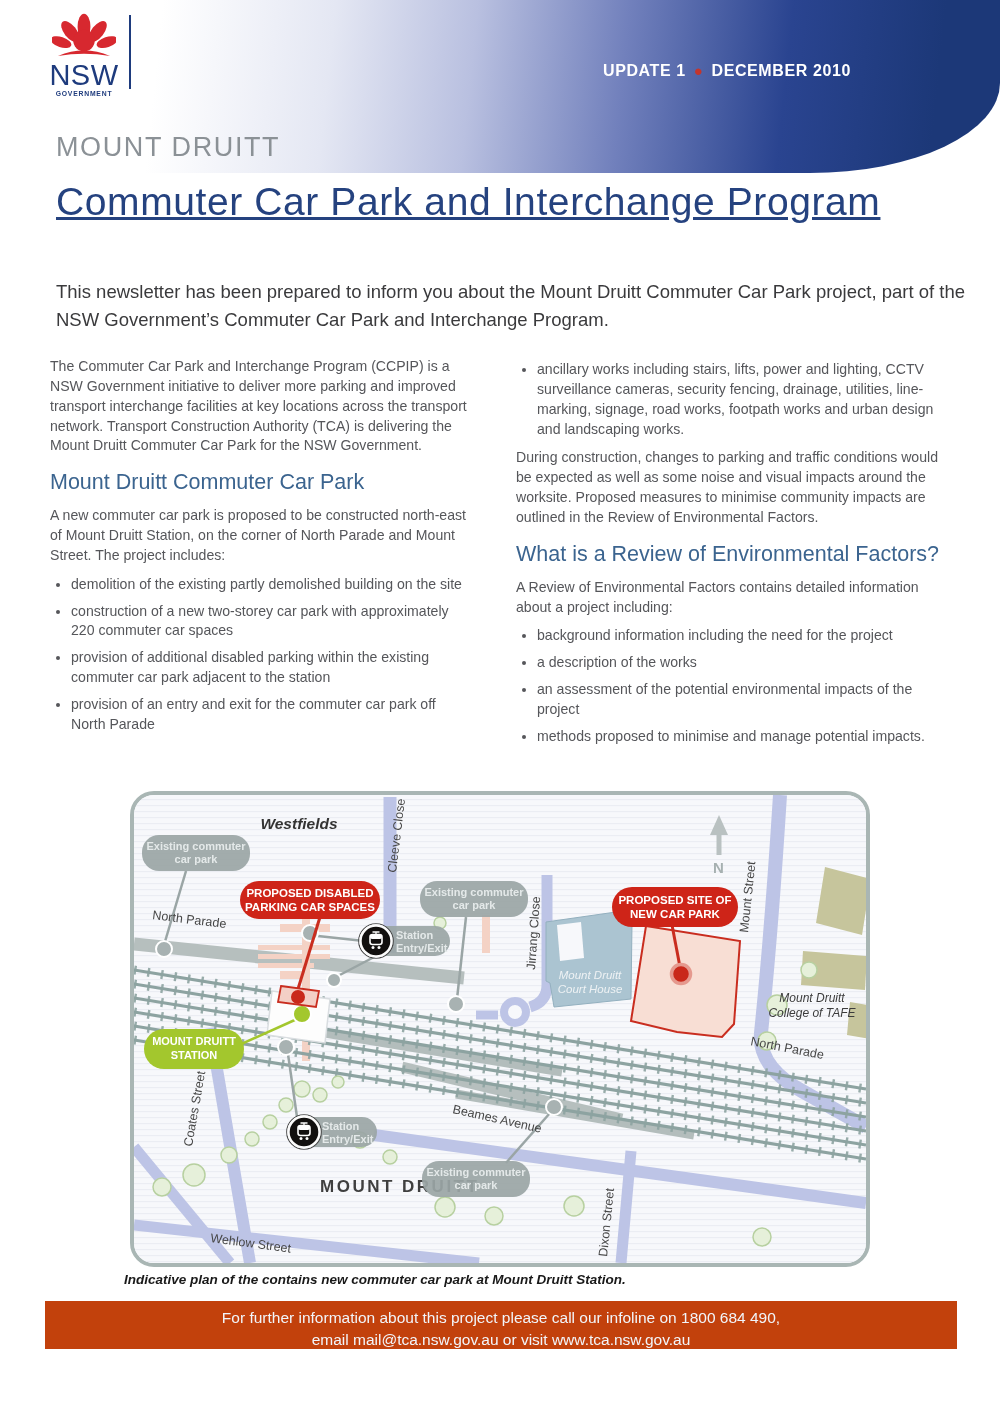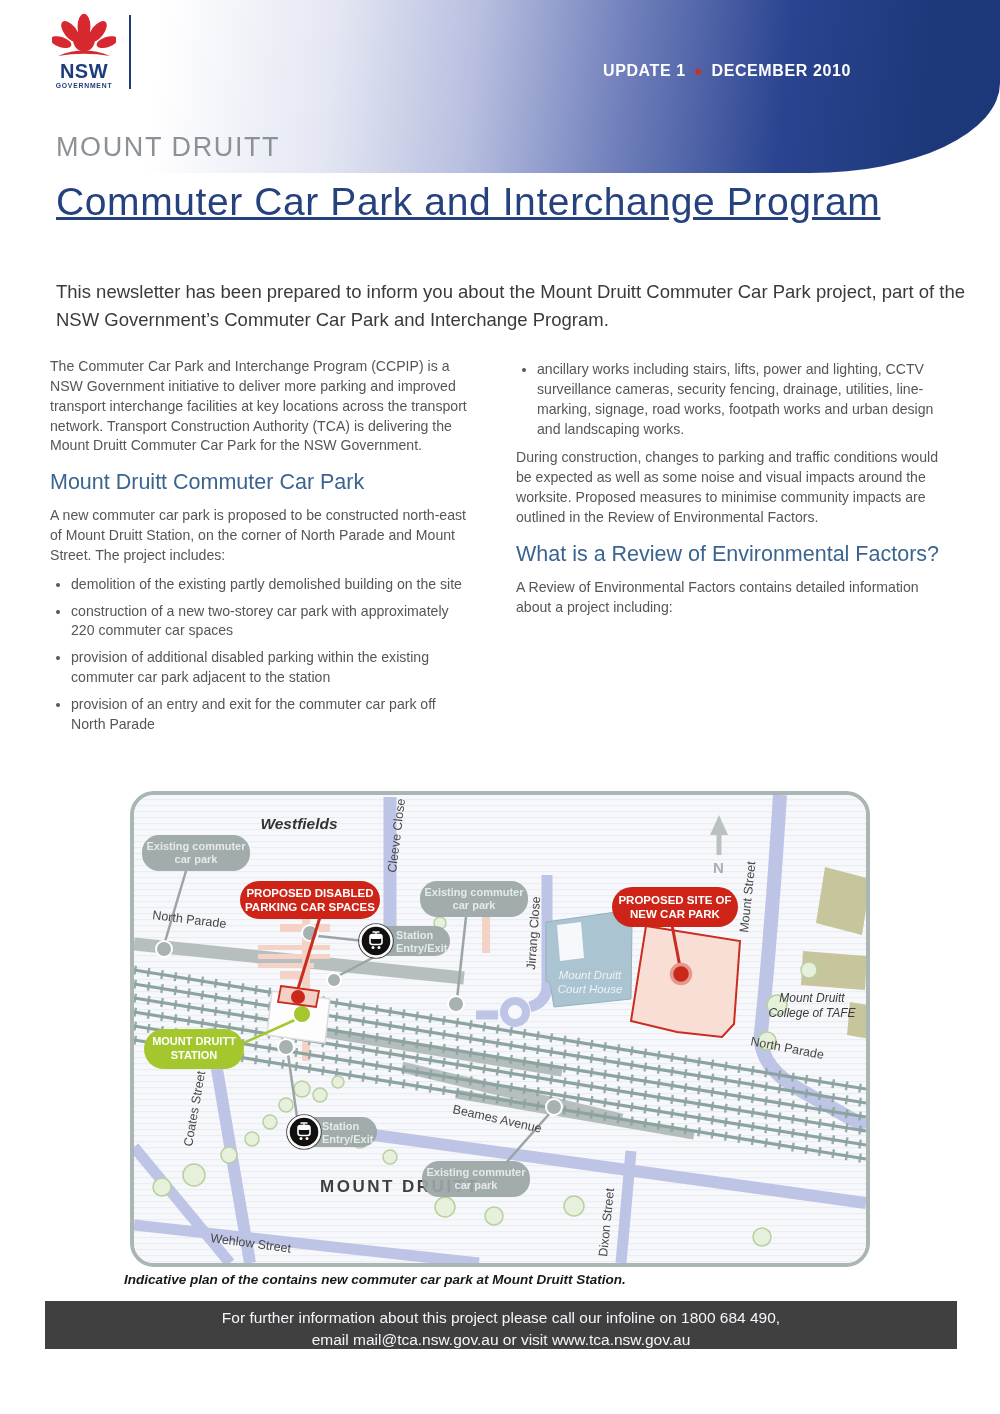--- a/index.html
+++ b/index.html
@@ -4,21 +4,21 @@
 <style>
   html,body{margin:0;padding:0;background:#e8e8e8;}
   .page{position:relative;width:1000px;height:1414px;margin:0 auto;background:#ffffff;
         font-family:"Liberation Sans",sans-serif;overflow:hidden;}
   
   .header{position:absolute;top:0;left:0;width:1000px;height:173px;
           background:linear-gradient(96deg,#ffffff 16%,#e4e7f3 33%,#b9c0e0 47%,#7180bc 62%,#2a4490 78%,#1c3878 93%);
           border-bottom-right-radius:190px 90px;}
   .logo{position:absolute;top:13px;left:48px;display:flex;align-items:flex-start;}
   .waratah-wrap{width:72px;text-align:center;}
-  .nsw{font-size:20px;font-weight:bold;color:#1e3b7d;line-height:.85;letter-spacing:.5px;text-align:center;}
+  .nsw{font-size:29px;font-weight:normal;color:#1e3b7d;line-height:.85;letter-spacing:.5px;text-align:center;}
   .gov{font-size:6.8px;font-weight:bold;color:#1e3b7d;letter-spacing:.8px;margin-top:2px;}
   .logo-divider{width:2px;height:74px;background:#1e3b7d;margin:2px 9px 0 9px;}
   .authority{font-size:21.5px;font-weight:bold;color:#1e3b7d;line-height:1.04;padding-top:3px;}
   .update{position:absolute;top:62px;left:603px;color:#ffffff;font-weight:bold;font-size:16px;letter-spacing:.6px;}
   .update .dot{color:#c3352c;font-size:15px;margin:0 3px;}
   .kicker{position:absolute;top:132px;left:56px;font-size:27px;color:#8b9196;letter-spacing:1.6px;}
   
   .title{position:absolute;top:180px;left:56px;margin:0;font-size:39px;font-weight:400;
          color:#25427f;letter-spacing:.6px;text-decoration:underline;}
   .subtitle{position:absolute;top:247px;left:56px;width:905px;font-size:17.5px;font-weight:bold;color:#141414;}
@@ -29,21 +29,21 @@
   .col-right{left:516px;width:436px;}
   .col p{margin:0 0 9px 0;}
   .col h2{font-size:21.5px;font-weight:400;color:#3b648f;line-height:1.2;margin:14px 0 10px 0;}
   .col ul{margin:3px 0 9px 0;padding-left:21px;}
   .col li{margin-bottom:7px;}
   
   .map-frame{position:absolute;top:791px;left:130px;width:732px;height:468px;
              border:4px solid #a9b6b4;border-radius:24px;overflow:hidden;background:#f7f8fb;}
   .map-frame svg{display:block;}
   .caption{position:absolute;top:1272px;left:124px;font-size:13.5px;font-weight:bold;font-style:italic;color:#191919;}
-  .footer{position:absolute;top:1301px;left:45px;width:912px;height:48px;background:#404040;
+  .footer{position:absolute;top:1301px;left:45px;width:912px;height:48px;background:#c2410c;
           color:#f2f5fa;font-size:15.5px;text-align:center;line-height:1.45;padding-top:6px;box-sizing:border-box;}
 </style>
 </head>
 <body>
 
 <div class="page">
 
   <div class="header">
     <div class="logo">
       <div class="waratah-wrap">
@@ -86,20 +86,26 @@
     </ul>
   </div>
 
   <div class="col col-right">
     <ul>
       <li>ancillary works including stairs, lifts, power and lighting, CCTV surveillance cameras, security fencing, drainage, utilities, line-marking, signage, road works, footpath works and urban design and landscaping works.</li>
     </ul>
     <p>During construction, changes to parking and traffic conditions would be expected as well as some noise and visual impacts around the worksite. Proposed measures to minimise community impacts are outlined in the Review of Environmental Factors.</p>
     <h2>What is a Review of Environmental Factors?</h2>
     <p>A Review of Environmental Factors contains detailed information about a project including:</p>
+    <ul>
+      <li>background information including the need for the project</li>
+      <li>a description of the works</li>
+      <li>an assessment of the potential environmental impacts of the project</li>
+      <li>methods proposed to minimise and manage potential impacts.</li>
+    </ul>
   </div>
 
   <div class="map-frame">
     <svg viewBox="0 0 732 468" width="732" height="468">
       <defs>
         <pattern id="scan" width="6" height="6" patternUnits="userSpaceOnUse">
           <rect width="6" height="6" fill="#f7f8fb"></rect>
           <rect y="4" width="6" height="1.2" fill="#ecee f4" fill-opacity="0"></rect>
           <rect y="4" width="6" height="1.1" fill="#ebedf3"></rect>
         </pattern>

